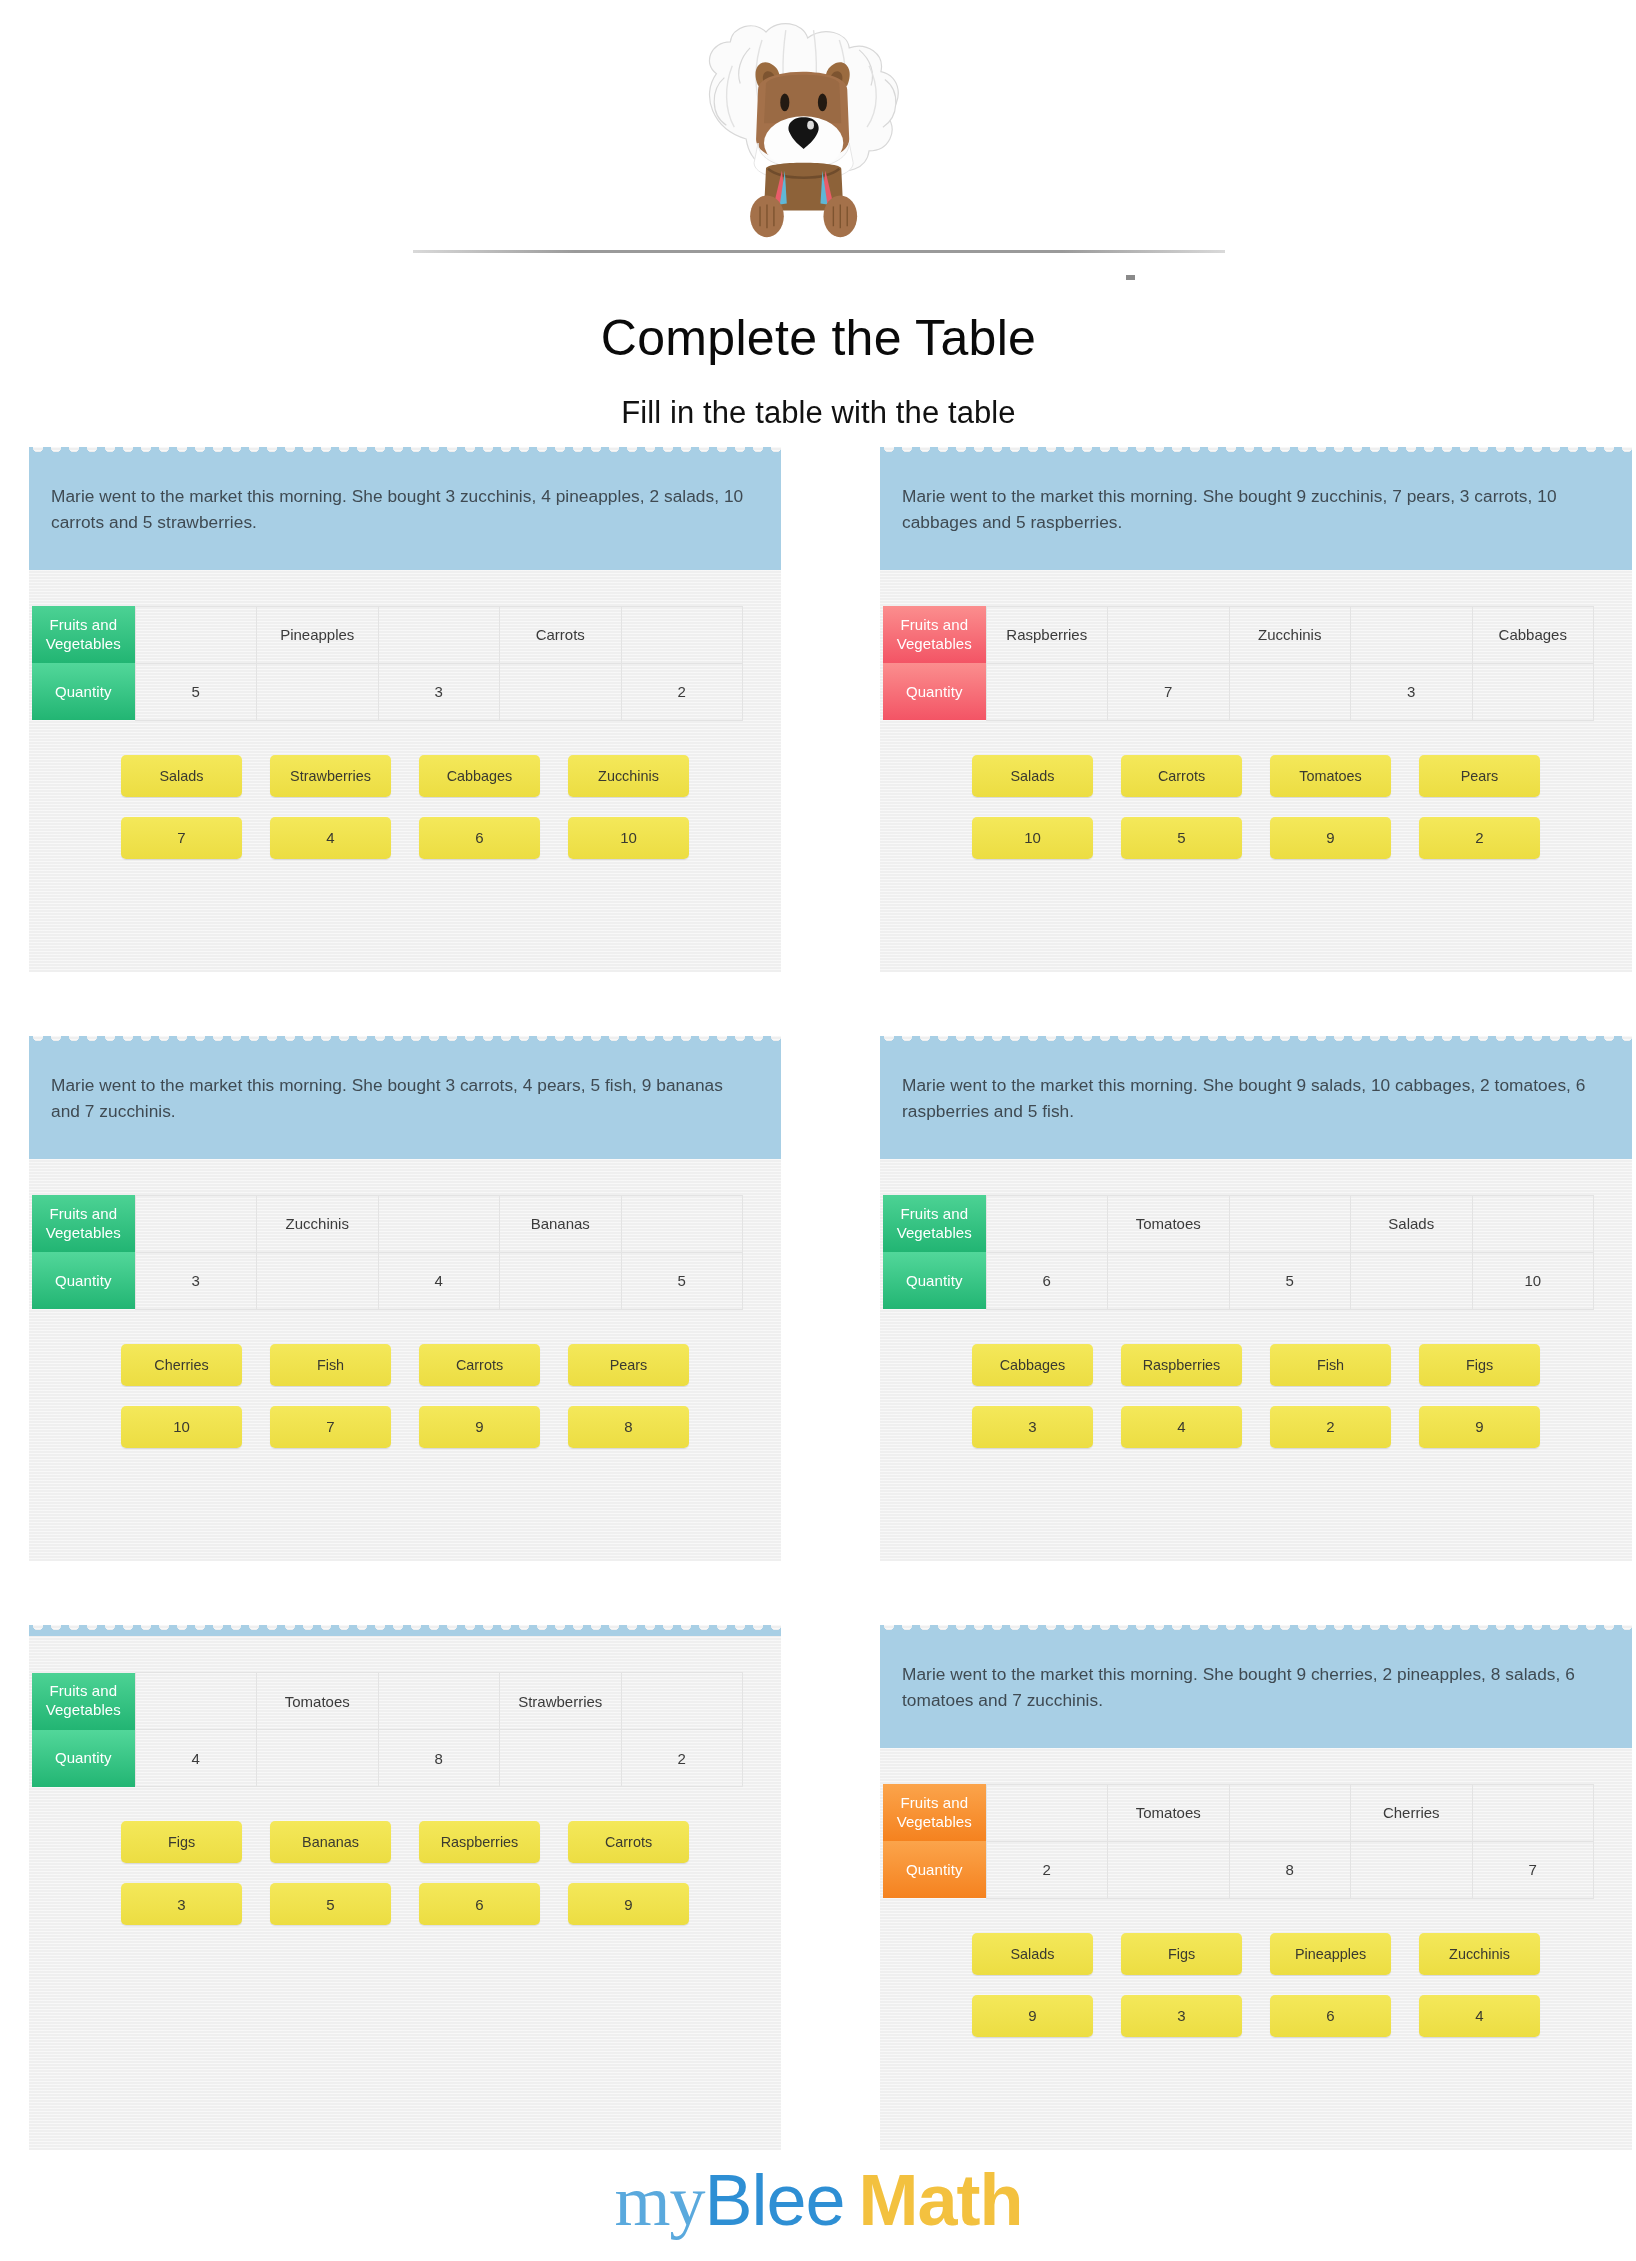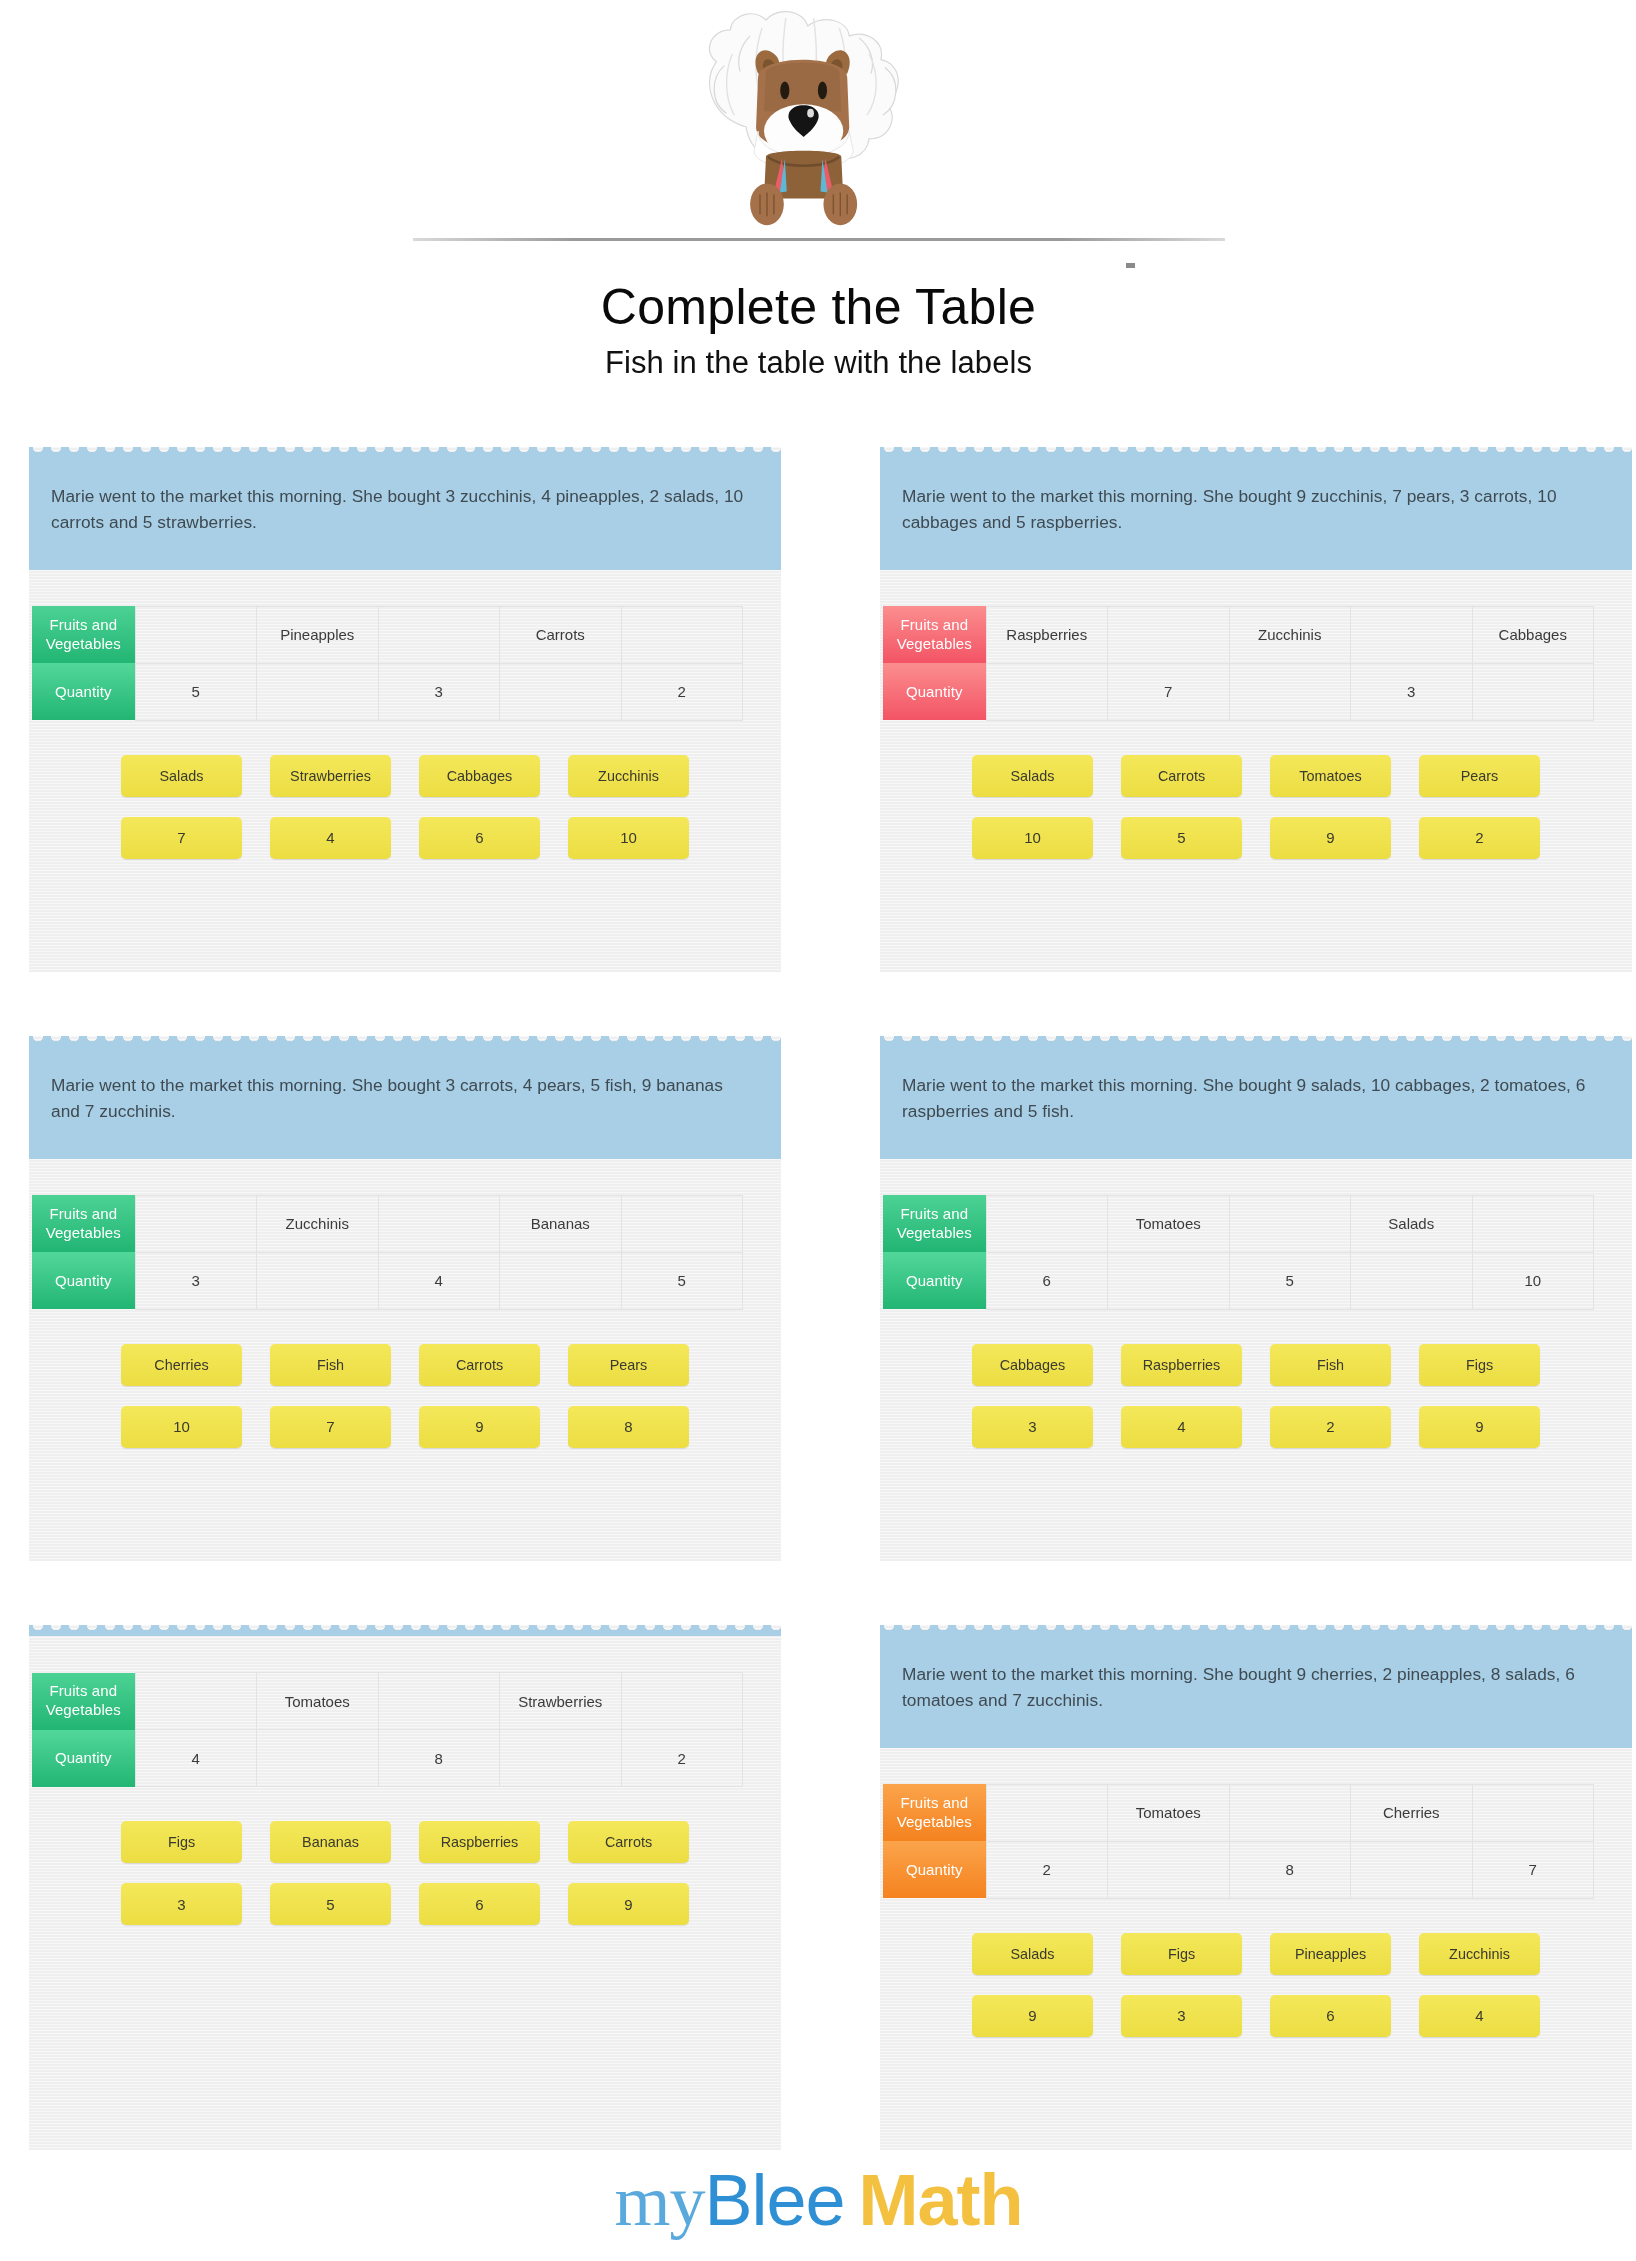--- a/index.html
+++ b/index.html
@@ -9,24 +9,25 @@
     height: 2261px;
     background: #ffffff;
     font-family: "Liberation Sans", sans-serif;
     position: relative;
     overflow: hidden;
   }
 
   
   .page-header {
     width: 100%;
-    padding-top: 8px;
+    padding-top: 20px;
     display: flex;
     flex-direction: column;
     align-items: center;
+    gap: 19px;
   }
 
   .mascot-wrap {
     position: relative;
     width: 812px;
     height: 269px;
     display: flex;
     justify-content: center;
     align-items: flex-start;
   }
@@ -285,21 +286,21 @@
         <path d="M180 188 L 180 208"></path>
           <path d="M187 186 L 187 210"></path>
           <path d="M194 188 L 194 208"></path>
       </g>
     </svg>
     <div class="header-rule"></div>
     <div class="header-dot"></div>
   </div>
 
   <h1 class="worksheet-title">Complete the Table</h1>
-  <h2 class="worksheet-subtitle">Fish in the table with the labels</h2>
+  <h2 class="worksheet-subtitle">Fill in the table with the table</h2>
 </div>
 
 <div class="cards-grid" id="grid">
     <div class="card">
       <div class="card-perforation"></div>
       <div class="card-prompt">
         <p>Marie went to the market this morning. She bought 3 zucchinis, 4 pineapples, 2 salads, 10 carrots and 5 strawberries.</p>
       </div>
       <div class="table-zone">
         <table class="data-table">

